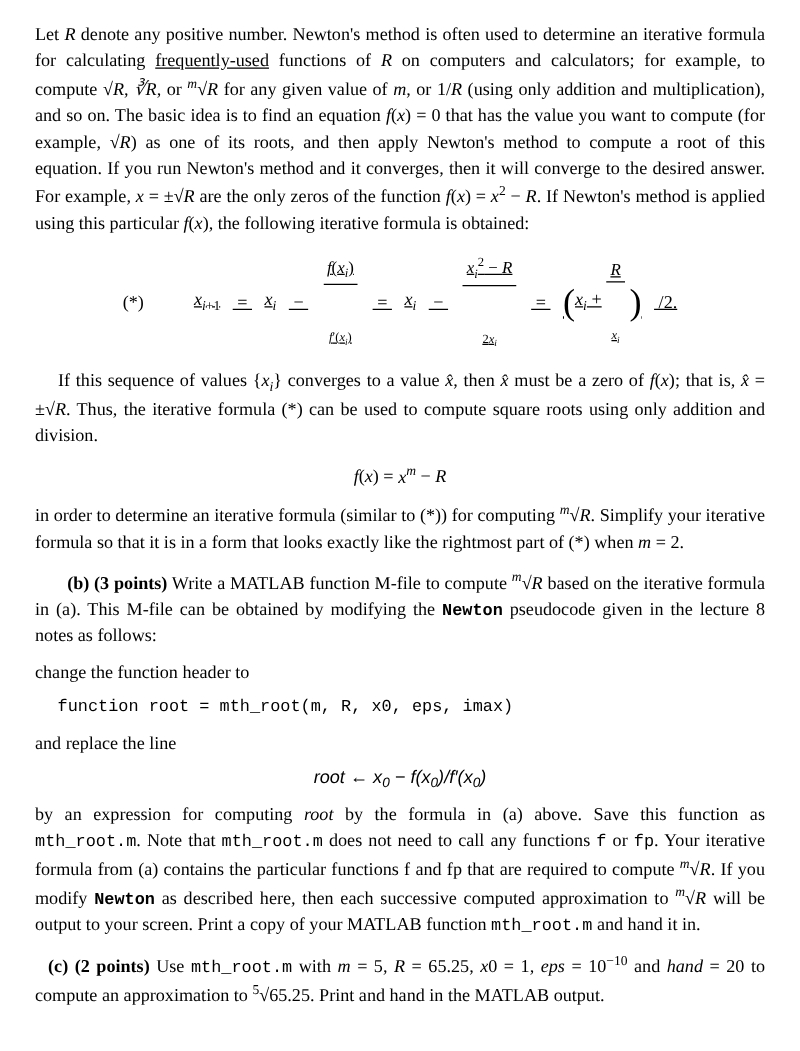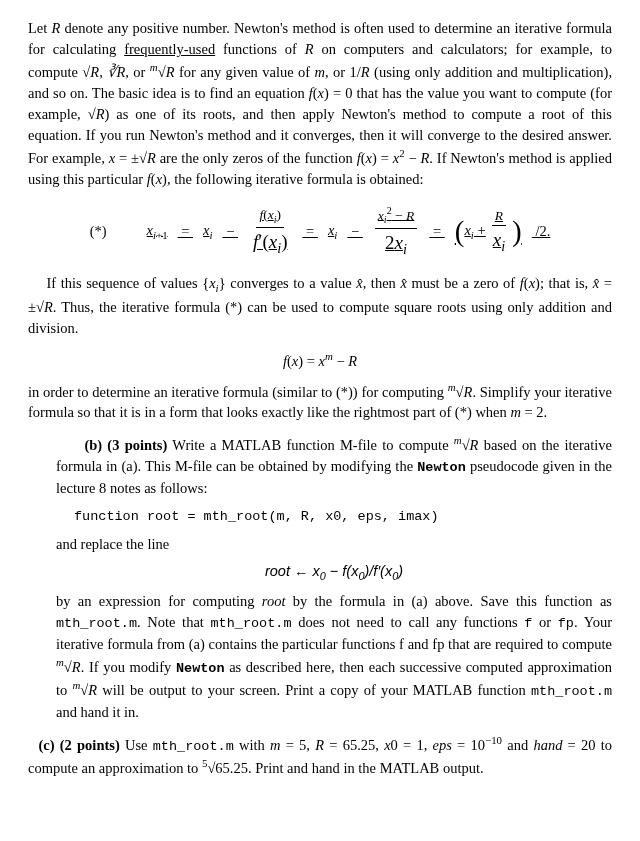--- a/index.html
+++ b/index.html
@@ -41,22 +41,23 @@
       margin: 0 2px;
     }
     .frac .num {
       border-bottom: 1px solid #000;
       padding: 0 3px;
       font-size: 13.5px;
       text-align: center;
     }
     .frac .den {
       padding: 0 3px;
-      font-size: 19px;
+      font-size: 10px;
       text-align: left;
+      margin-top: 36px;
     }
     .paren-big {
       font-size: 2em;
       line-height: 1;
       vertical-align: middle;
     }
     .indented {
       margin-left: 18px;
     }
     .code {
@@ -139,25 +140,28 @@
     <p class="center-formula" style="margin: 8px 0;">
       <span class="math-italic">f</span>(<span class="math-italic">x</span>) = <span class="math-italic">x<sup>m</sup></span> − <span class="math-italic">R</span>
     </p>
     <p class="main-text">
       in order to determine an iterative formula (similar to (*)) for computing <sup><span class="math-italic">m</span></sup>√<span class="math-italic">R</span>. Simplify
       your iterative formula so that it is in a form that looks exactly like the rightmost part
       of (*) when <span class="math-italic">m</span> = 2.
     </p>
   </div>
 
-  <div class="section-gap" style="margin-top:10px;margin-left:28px;">
+  <div class="section-gap" style="margin-top:10px;">
     <p class="main-text">
       <span class="indented"></span>&nbsp;&nbsp;<span class="bold">(b) (3 points)</span> Write a MATLAB function M-file to compute <sup><span class="math-italic">m</span></sup>√<span class="math-italic">R</span> based on the iterative
       formula in (a). This M-file can be obtained by modifying the <span class="code bold">Newton</span> pseudocode given
       in the lecture 8 notes as follows:
+    </p>
+    <p class="main-text" style="margin-top:8px;">
+      change the function header to
     </p>
     <p class="code-block">
       function root = mth_root(m, R, x0, eps, imax)
     </p>
     <p class="main-text" style="margin-top:6px;">
       and replace the line
     </p>
     <p class="center-formula" style="font-style:italic; margin: 6px 0 6px 0; font-family: Liberation Sans, sans-serif; font-size:14.5px;">
       <span class="math-italic">root</span> ← <span class="math-italic">x</span><sub>0</sub> − <span class="math-italic">f</span>(<span class="math-italic">x</span><sub>0</sub>)/<span class="math-italic">f</span>′(<span class="math-italic">x</span><sub>0</sub>)
     </p>

